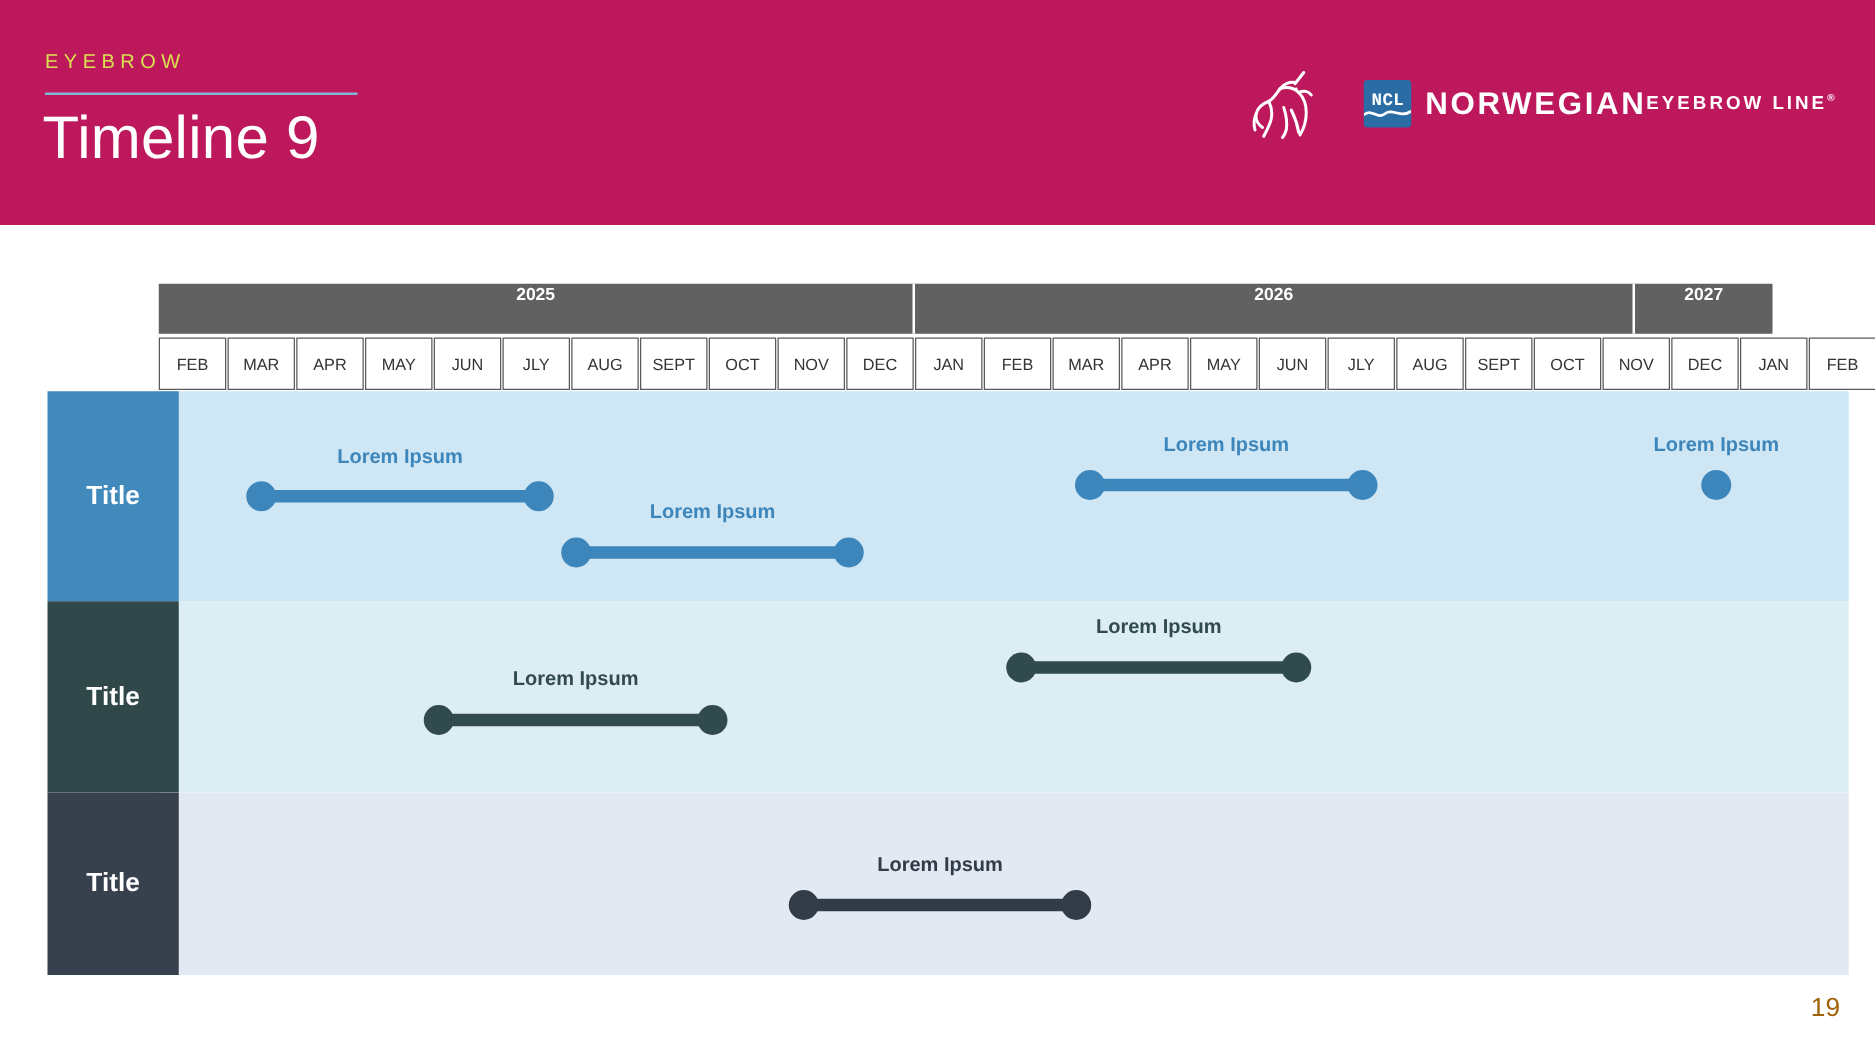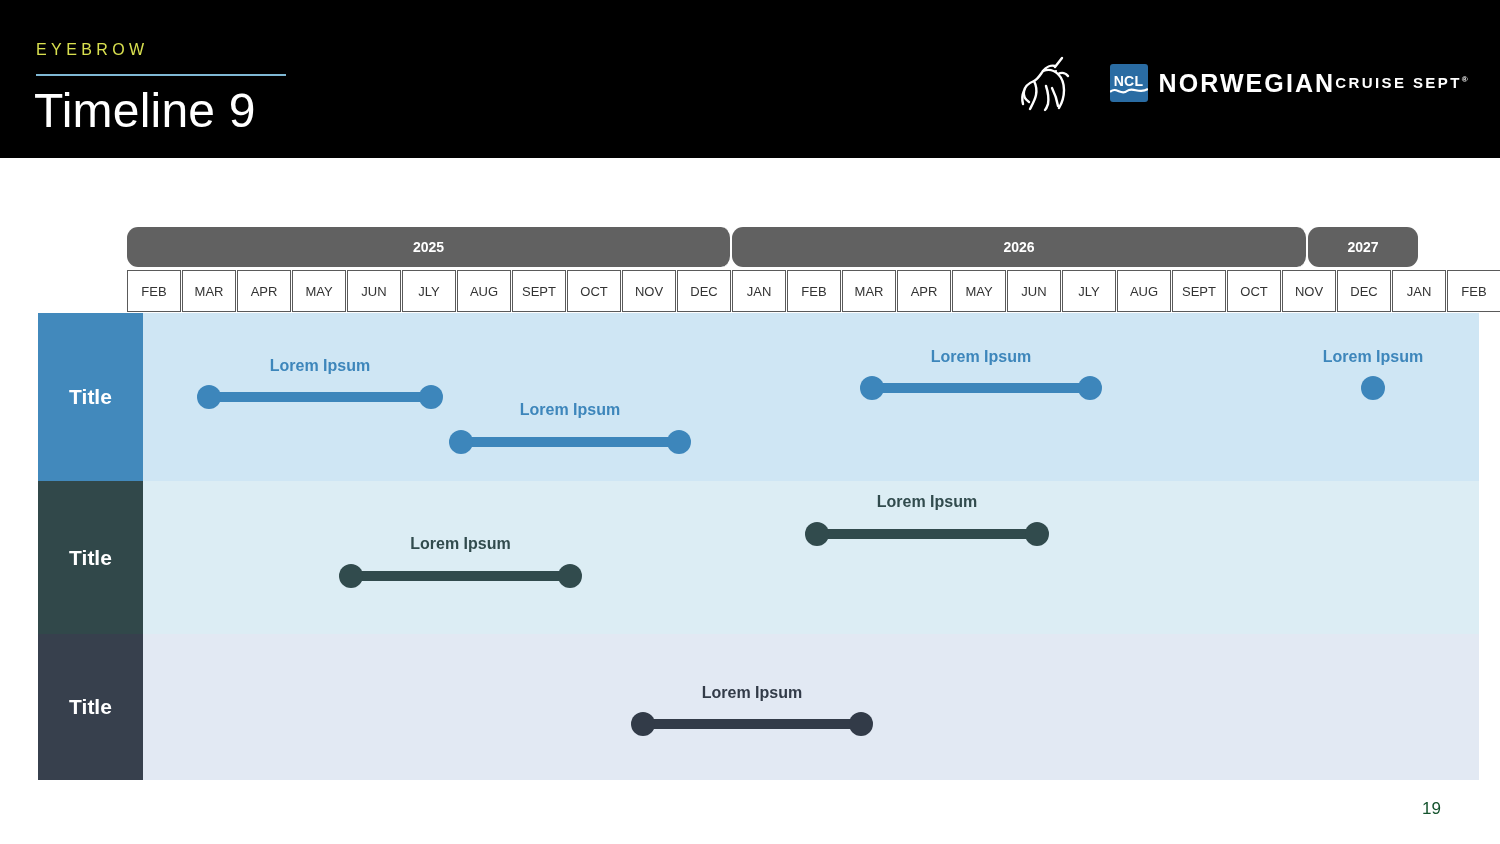--- a/index.html
+++ b/index.html
@@ -14,22 +14,22 @@
     background: #ffffff;
     font-family: "Liberation Sans", sans-serif;
     overflow: hidden;
   }
 
   
   .header {
     position: absolute;
     left: 0; top: 0;
     width: 1500px;
-    height: 158px;
-    background: #000000;
+    height: 180px;
+    background: #be185d;
   }
   .eyebrow {
     position: absolute;
     left: 36px; top: 41px;
     font-size: 16px;
     letter-spacing: 4.4px;
     color: #d9e04f;
     font-weight: 400;
   }
   .eyebrow-rule {
@@ -69,20 +69,21 @@
     justify-content: center;
   }
   .ncl-badge .ncl-text {
     color: #ffffff;
     font-size: 14px;
     font-weight: 700;
     letter-spacing: 0.3px;
     position: relative;
     z-index: 2;
     margin-bottom: 4px;
+    font-family: Liberation Mono, monospace;
   }
   .ncl-badge .wave {
     position: absolute;
     left: 0; bottom: 5px;
     width: 38px; height: 12px;
     z-index: 1;
   }
   .ncl-words { display: flex; flex-direction: row; line-height: 1; }
   .ncl-line1 {
     color: #ffffff;
@@ -107,25 +108,24 @@
     left: 127px; top: 227px;
     height: 40px;
     display: flex;
   }
   .year-cell {
     background: #616161;
     color: #ffffff;
     font-size: 14px;
     font-weight: 700;
     display: flex;
-    align-items: center;
+    align-items: flex-start;
     justify-content: center;
     border-right: 2px solid #ffffff;
     box-sizing: border-box;
-    border-radius: 11px;
   }
   .year-cell:last-child { border-right: none; }
 
   .month-row {
     position: absolute;
     left: 127px; top: 270px;
     height: 42px;
     display: flex;
   }
   .month-cell {
@@ -175,23 +175,23 @@
   .bar-label {
     position: absolute;
     font-size: 16px;
     font-weight: 700;
     white-space: nowrap;
     transform: translateX(-50%);
   }
 
   .page-number {
     position: absolute;
-    right: 59px; bottom: 25px;
-    font-size: 17px;
-    color: #14532d;
+    right: 28px; bottom: 25px;
+    font-size: 21px;
+    color: #a16207;
   }
 </style>
 </head>
 <body>
 
 <div class="slide">
 
   <div class="header">
     <div class="eyebrow">EYEBROW</div>
     <div class="eyebrow-rule"></div>
@@ -215,21 +215,21 @@
       <div class="ncl-wordmark">
         <div class="ncl-badge">
           <span class="ncl-text">NCL</span>
           <svg class="wave" viewBox="0 0 38 12">
             <path d="M0 7 C6 1 11 11 17 6 C23 1 29 10 38 4" fill="none" stroke="#ffffff" stroke-width="2.2"></path>
           </svg>
         </div>
         <div class="ncl-words">
           <div class="ncl-line1">NORWEGIAN</div>
           <div class="ncl-line2">
-            <span>CRUISE SEPT</span><span class="reg-mark">®</span>
+            <span>EYEBROW LINE</span><span class="reg-mark">®</span>
           </div>
         </div>
       </div>
     </div>
   </div>
 
   <div class="timeline" id="timeline-root">
     <div class="year-row" id="year-row">
         <div class="year-cell" style="width: 605px; background: rgb(97, 97, 97);">
           <span>2025</span>

